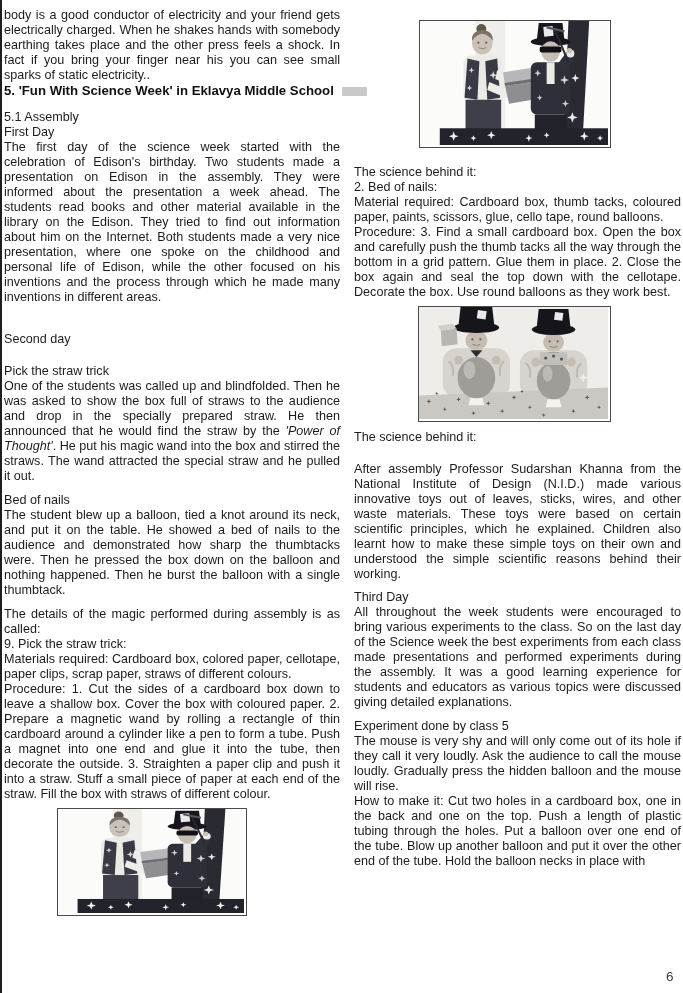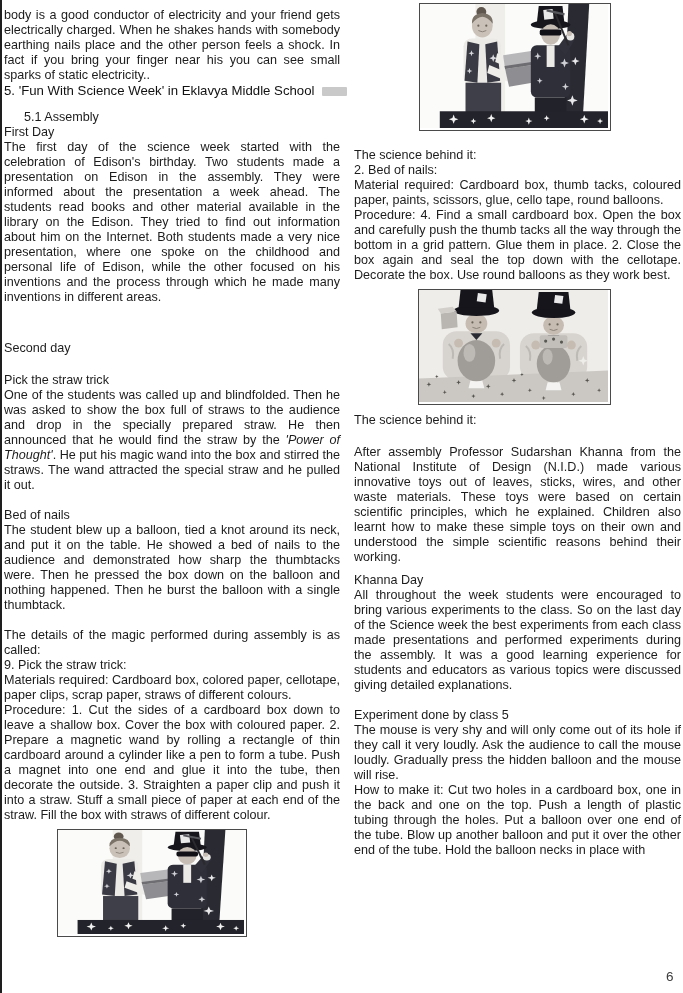--- a/index.html
+++ b/index.html
@@ -4,27 +4,27 @@
 <style>
   html,body{margin:0;padding:0;}
   body{
     width:683px;height:993px;position:relative;background:#ffffff;
     font-family:"Liberation Sans","DejaVu Sans",sans-serif;
     color:#1c1c1c;overflow:hidden;
   }
   .edge-line{position:absolute;left:0;top:0;width:1.5px;height:993px;background:#1e1e1e;}
   .col{position:absolute;top:0;}
   .col-left{left:4px;width:336px;padding-top:8px;}
-  .col-right{left:354px;width:327px;padding-top:3px;}
+  .col-right{left:354px;width:327px;padding-top:20px;}
   p{margin:0;font-size:12.6px;line-height:15px;text-align:justify;color:#1c1c1c;}
   .subhead{text-align:left;}
-  .h-bold{font-weight:normal;font-size:13.2px;line-height:15px;text-align:left;white-space:nowrap;color:#111;}
+  .h-bold{font-weight:bold;font-size:13.2px;line-height:15px;text-align:left;white-space:nowrap;color:#111;}
   .gray-mark{display:inline-block;width:25px;height:9px;background:#c9c9c9;margin-left:8px;vertical-align:middle;border-radius:1px;} .mt8{margin-top:8px;}
-  .mt12{margin-top:12px;margin-left:20px;} .mt15{margin-top:15px;} .mt17{margin-top:17px;}
-  .mt27{margin-top:36px;}
+  .mt12{margin-top:12px;} .mt15{margin-top:9px;} .mt17{margin-top:17px;}
+  .mt27{margin-top:27px;}
   .photo-frame{border:1px solid #4a4a4a;background:#fff;overflow:hidden;line-height:0;}
   .photo-straw-top{width:190px;height:126px;margin:0 0 0 65px;}
   .photo-balloon{width:191px;height:114px;margin:6px 0 0 64px;}
   .photo-straw-bottom{width:188px;height:106px;margin:6px 0 0 53px;}
   .page-num{position:absolute;left:666px;top:969px;font-size:13.5px;color:#3c3c3c;}
   svg{display:block;}
 </style>
 </head>
 <body>
 
@@ -159,21 +159,21 @@
       <circle cx="128" cy="52" r="1.6" fill="#5a5852"></circle>
       <circle cx="136" cy="50" r="1.6" fill="#5a5852"></circle>
       <circle cx="144" cy="53" r="1.6" fill="#5a5852"></circle>
     </g>
   </defs>
 </svg>
 
 <div class="edge-line"></div>
 
 <div class="col col-left">
-  <p>body is a good conductor of electricity and your friend gets electrically charged. When he shakes hands with somebody earthing nails place and the other person feels a shock. In fact if you bring your finger near his you can see small sparks of static electricity..</p>
+  <p>body is a good conductor of electricity and your friend gets electrically charged. When he shakes hands with somebody earthing takes place and the other press feels a shock. In fact if you bring your finger near his you can see small sparks of static electricity..</p>
   <p class="h-bold"><span>5. 'Fun With Science Week' in  Eklavya Middle School</span><span class="gray-mark"></span></p>
   <p class="subhead mt12">5.1 Assembly</p>
   <p class="subhead">First Day</p>
   <p>The first day of the science week started with the celebration of Edison's birthday. Two students  made a presentation on Edison in the assembly. They were informed about the presentation a week ahead. The students read books and other material available in the library on the Edison. They tried to find out information about him on the Internet. Both students made a very nice presentation, where one spoke on the childhood and personal life of Edison, while the other focused on his inventions and the process through which he made many inventions in different areas.</p>
   <p class="subhead mt27">Second day</p>
   <p class="subhead mt17">Pick the straw trick</p>
   <p><span>One of the students was called up and blindfolded. Then he was asked to show the box full of straws to the audience and drop in the specially prepared straw. He then announced that he would find the straw by the </span><i>'Power of Thought'</i><span>. He put his magic wand into the box and stirred the straws. The wand attracted the special straw and he  pulled it out.</span></p>
   <p class="subhead mt15">Bed of nails</p>
   <p>The student blew up a balloon, tied a knot around its neck, and put it on the table. He showed a bed of nails to the audience and demonstrated how sharp the thumbtacks were. Then he pressed the box down on the balloon and nothing happened. Then he burst the balloon with a single thumbtack.</p>
   <p class="mt15">The details of the magic performed during assembly is as called:</p>
@@ -189,28 +189,28 @@
 
 <div class="col col-right">
   <div class="photo-frame photo-straw-top">
     <svg width="188" height="124" viewBox="0 0 190 126" preserveAspectRatio="none">
         <use href="#magic-scene"></use>
       </svg>
   </div>
   <p class="subhead mt17">The science behind it:</p>
   <p class="subhead">2.  Bed of nails:</p>
   <p>Material required: Cardboard box, thumb tacks, coloured paper, paints, scissors, glue, cello tape, round balloons.</p>
-  <p>Procedure:  4. Find a small cardboard box. Open the box and carefully push the thumb tacks all the way through the bottom in a grid pattern. Glue them in  place.  2. Close the box again and seal the top down with the cellotape. Decorate the box. Use round balloons as they work best.</p>
+  <p>Procedure:  3. Find a small cardboard box. Open the box and carefully push the thumb tacks all the way through the bottom in a grid pattern. Glue them in  place.  2. Close the box again and seal the top down with the cellotape. Decorate the box. Use round balloons as they work best.</p>
   <div class="photo-frame photo-balloon">
     <svg width="189" height="112" viewBox="0 0 191 114" preserveAspectRatio="none">
         <use href="#balloon-scene"></use>
       </svg>
   </div>
   <p class="subhead mt8">The science behind it:</p>
   <p class="mt17">After assembly Professor Sudarshan Khanna from the National Institute of Design (N.I.D.) made various innovative toys out of leaves, sticks, wires, and other waste materials. These toys were based on certain scientific principles, which he explained. Children also learnt how to make these simple toys on their own and understood the simple scientific reasons behind their working.</p>
-  <p class="subhead mt8">Khanna Day</p>
+  <p class="subhead mt8">Third Day</p>
   <p>All throughout the week students were encouraged to bring various experiments to the class. So on the last day of the Science week the best experiments from each class made presentations and performed experiments during the assembly. It was a good learning experience for students and educators as various topics were discussed giving detailed explanations.</p>
   <p class="subhead mt15">Experiment done by class 5</p>
   <p>The mouse is very shy and will only come out of its hole if they call it very loudly. Ask the audience to call the mouse loudly. Gradually press the hidden balloon and the mouse will rise.</p>
   <p>How to make it: Cut two holes in a cardboard box, one in the back and one on the top. Push a length of plastic tubing through the holes. Put a balloon over one end of the tube. Blow up another balloon and put it over the other end of the tube. Hold the balloon necks in place with</p>
 </div>
 
 <div class="page-num">6</div>
 
 </body></html>

